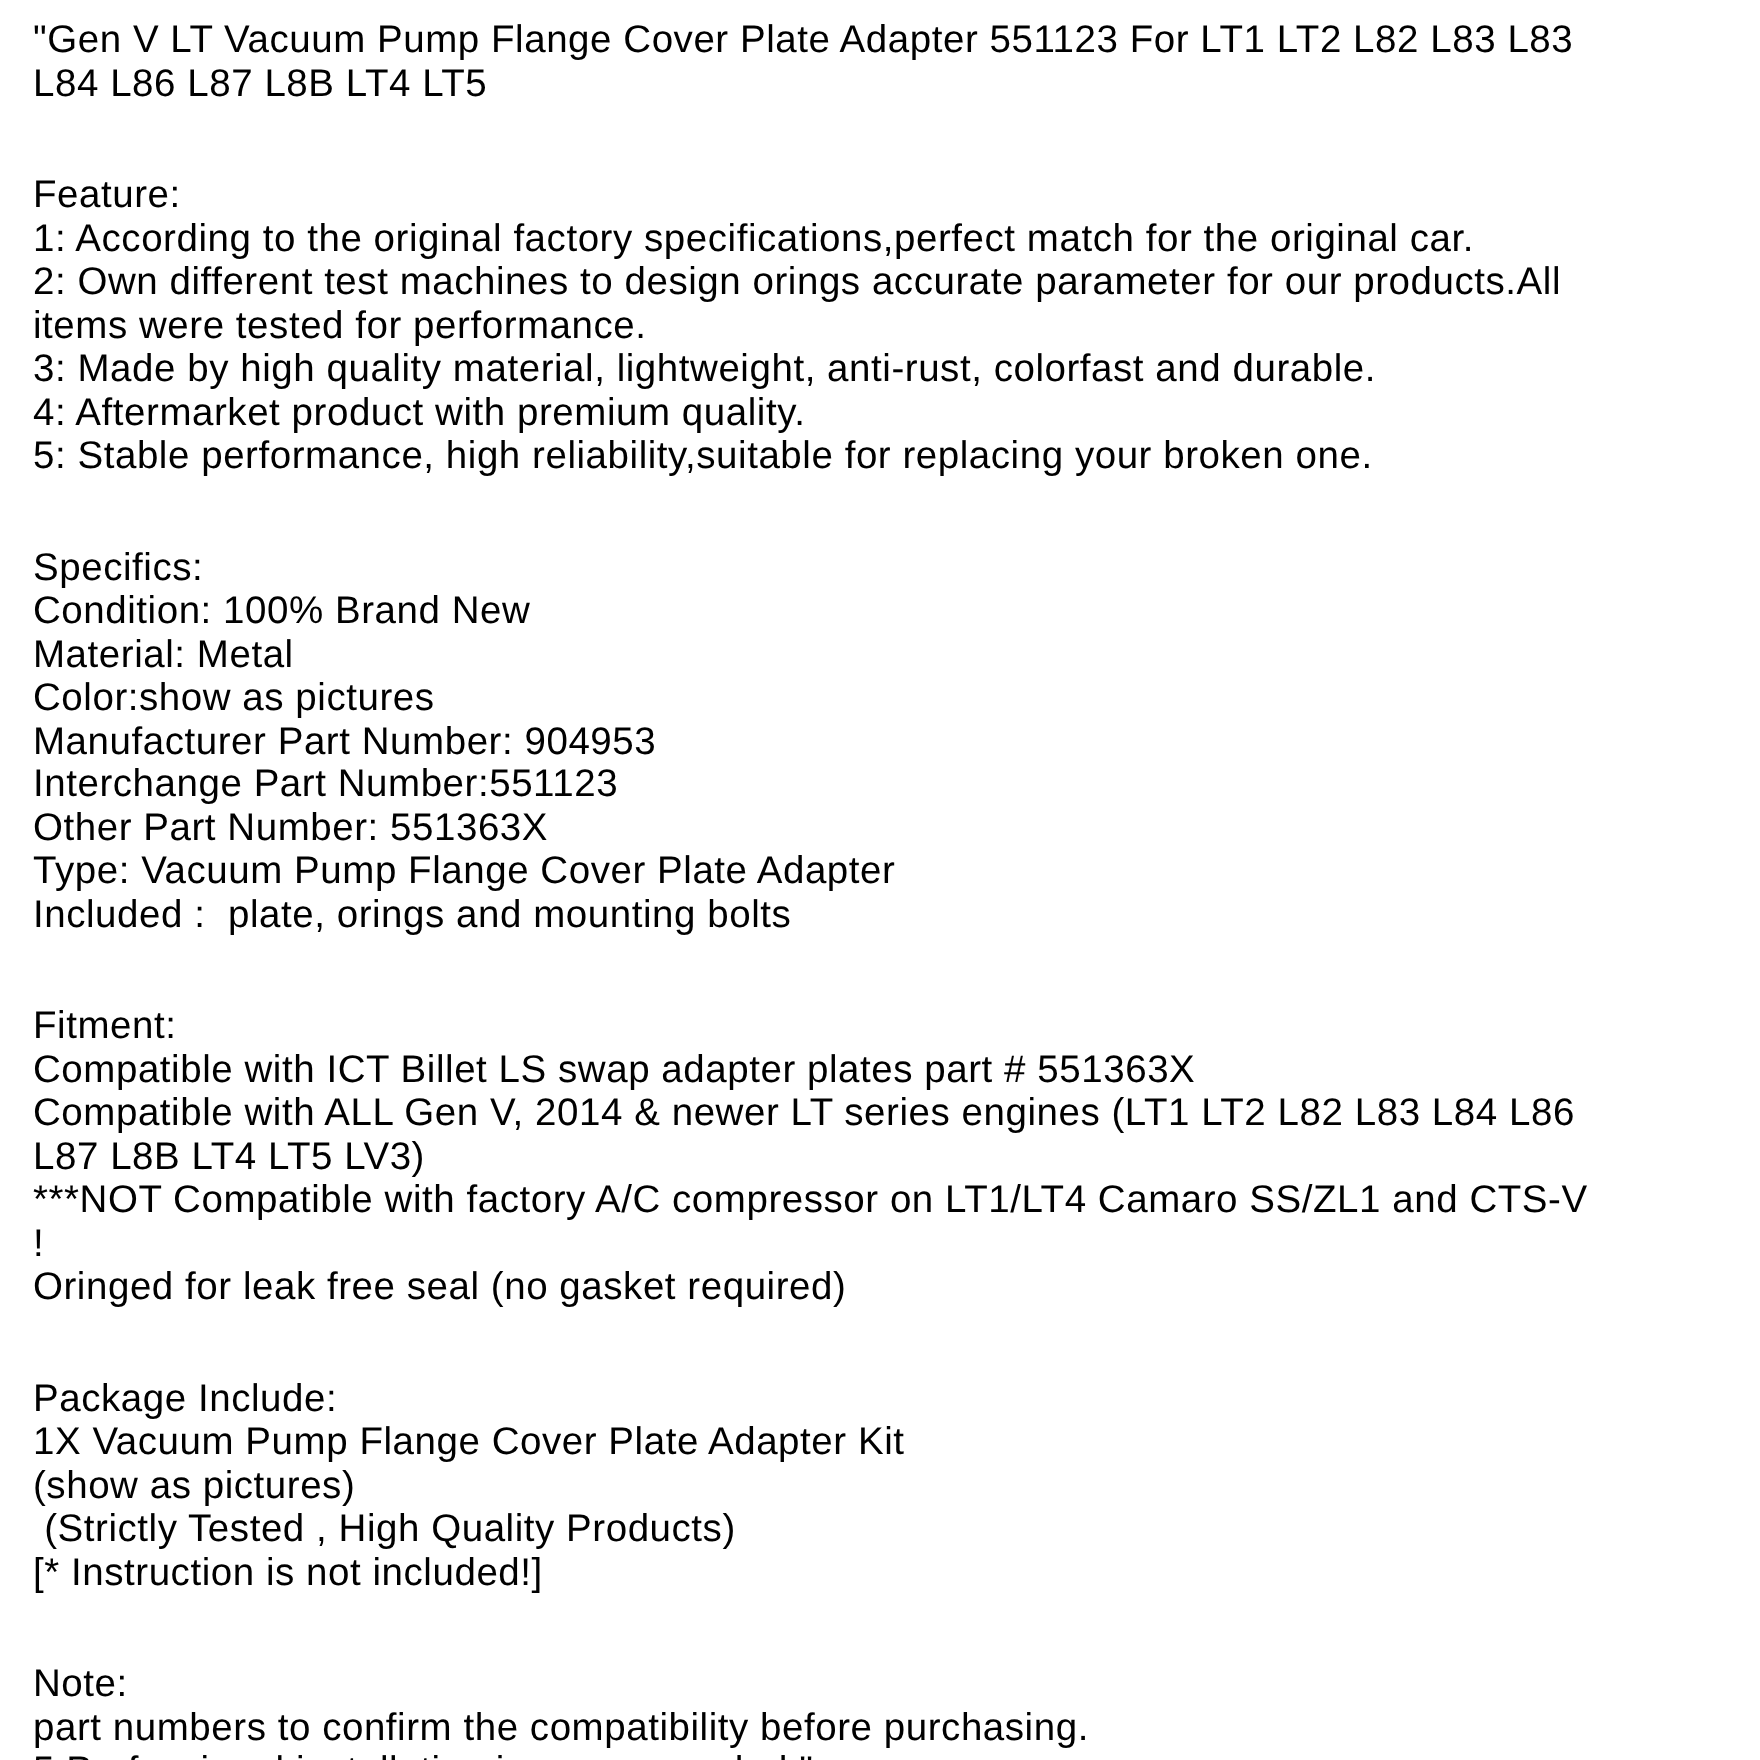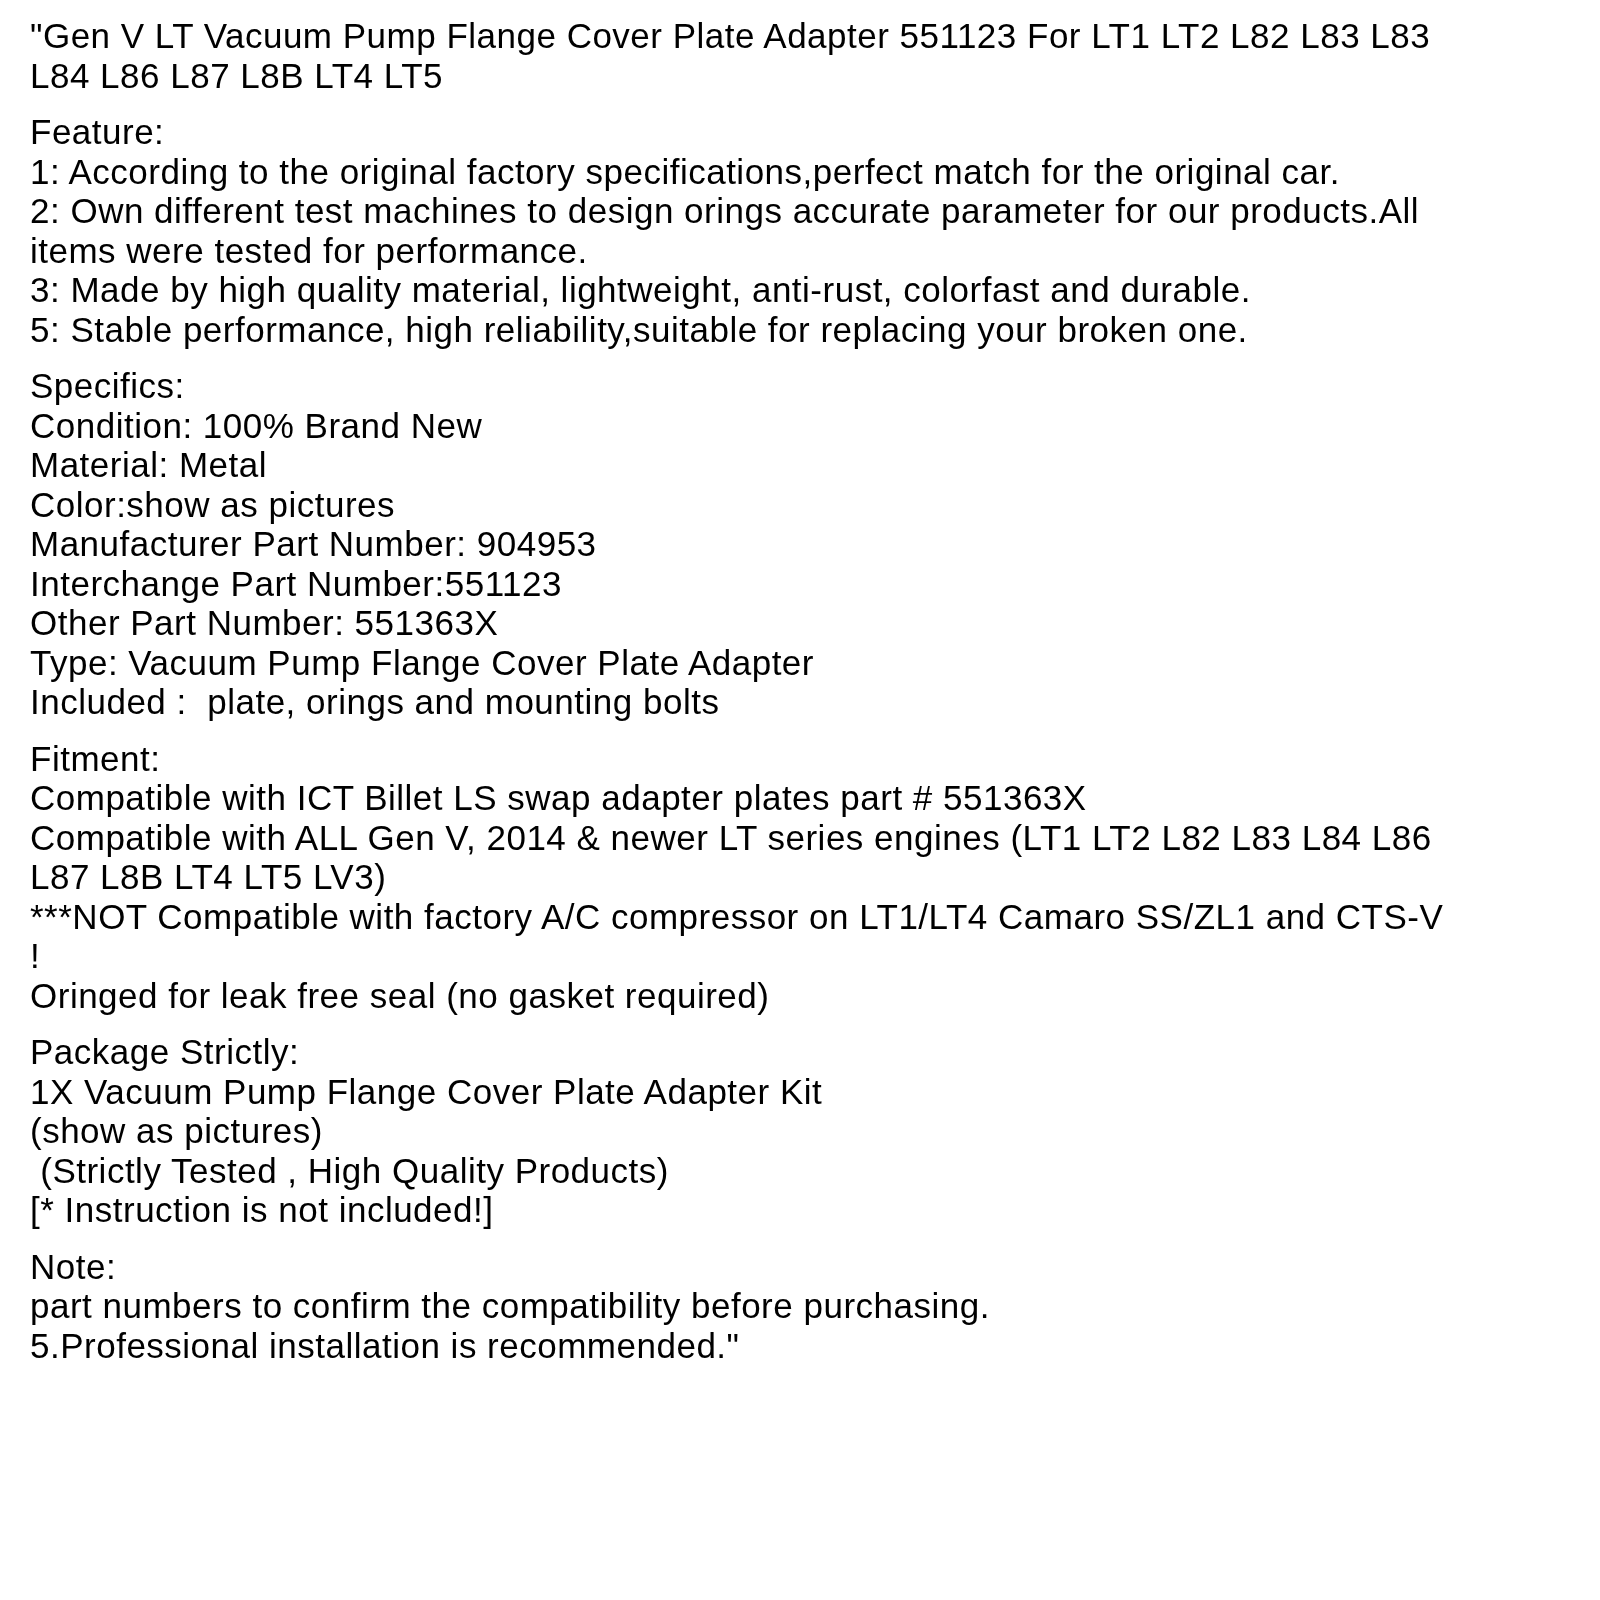--- a/index.html
+++ b/index.html
@@ -16,21 +16,21 @@
     height: 1600px;
     padding: 16px 10px 0 30px;
     font-family: "Liberation Sans", sans-serif;
     font-size: 35px;
     line-height: 39.5px;
     letter-spacing: 0.5px;
     color: #000000;
     font-weight: 400;
   }
   .section { margin: 0; }
-  .section + .section { margin-top: 17px; }
+  .section + .section { margin-top: 62px; }
   .line {
     white-space: pre;
     height: 39.5px;
   }
 </style>
 </head>
 <body>
 
 <div class="doc">
 
@@ -38,20 +38,21 @@
     <div class="line">"Gen V LT Vacuum Pump Flange Cover Plate Adapter 551123 For LT1 LT2 L82 L83 L83</div>
     <div class="line">L84 L86 L87 L8B LT4 LT5</div>
   </div>
 
   <div class="section">
     <div class="line">Feature:</div>
     <div class="line">1: According to the original factory specifications,perfect match for the original car.</div>
     <div class="line">2: Own different test machines to design orings accurate parameter for our products.All</div>
     <div class="line">items were tested for performance.</div>
     <div class="line">3: Made by high quality material, lightweight, anti-rust, colorfast and durable.</div>
+    <div class="line">4: Aftermarket product with premium quality.</div>
     <div class="line">5: Stable performance, high reliability,suitable for replacing your broken one.</div>
   </div>
 
   <div class="section">
     <div class="line">Specifics:</div>
     <div class="line">Condition: 100% Brand New</div>
     <div class="line">Material: Metal</div>
     <div class="line">Color:show as pictures</div>
     <div class="line">Manufacturer Part Number: 904953</div>
     <div class="line">Interchange Part Number:551123</div>
@@ -64,21 +65,21 @@
     <div class="line">Fitment:</div>
     <div class="line">Compatible with ICT Billet LS swap adapter plates part # 551363X</div>
     <div class="line">Compatible with ALL Gen V, 2014 &amp; newer LT series engines (LT1 LT2 L82 L83 L84 L86</div>
     <div class="line">L87 L8B LT4 LT5 LV3)</div>
     <div class="line">***NOT Compatible with factory A/C compressor on LT1/LT4 Camaro SS/ZL1 and CTS-V</div>
     <div class="line">!</div>
     <div class="line">Oringed for leak free seal (no gasket required)</div>
   </div>
 
   <div class="section">
-    <div class="line">Package Strictly:</div>
+    <div class="line">Package Include:</div>
     <div class="line">1X Vacuum Pump Flange Cover Plate Adapter Kit</div>
     <div class="line">(show as pictures)</div>
     <div class="line"> (Strictly Tested , High Quality Products)</div>
     <div class="line">[* Instruction is not included!]</div>
   </div>
 
   <div class="section">
     <div class="line">Note:</div>
     <div class="line">part numbers to confirm the compatibility before purchasing.</div>
     <div class="line">5.Professional installation is recommended."</div>

